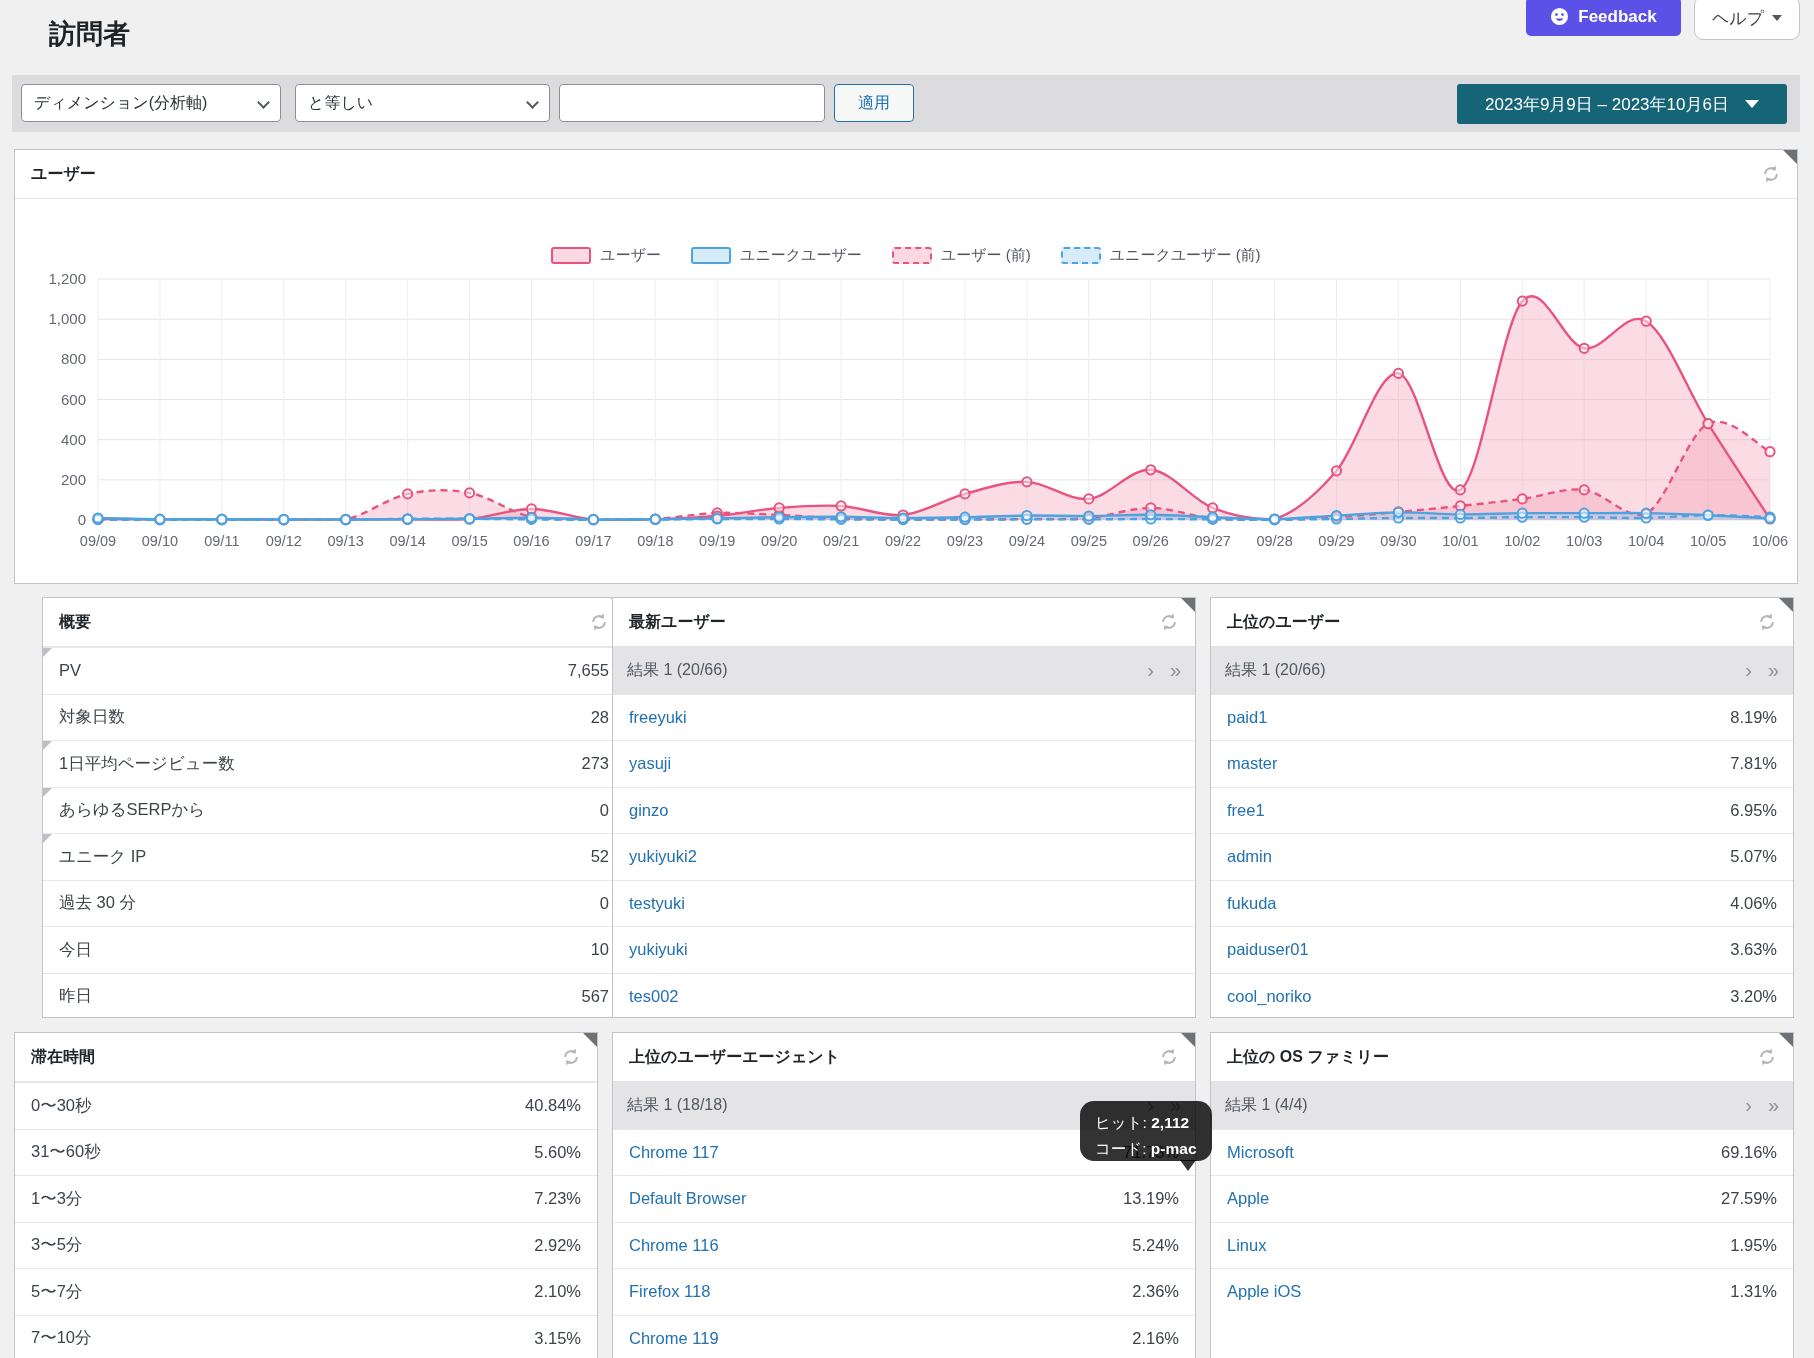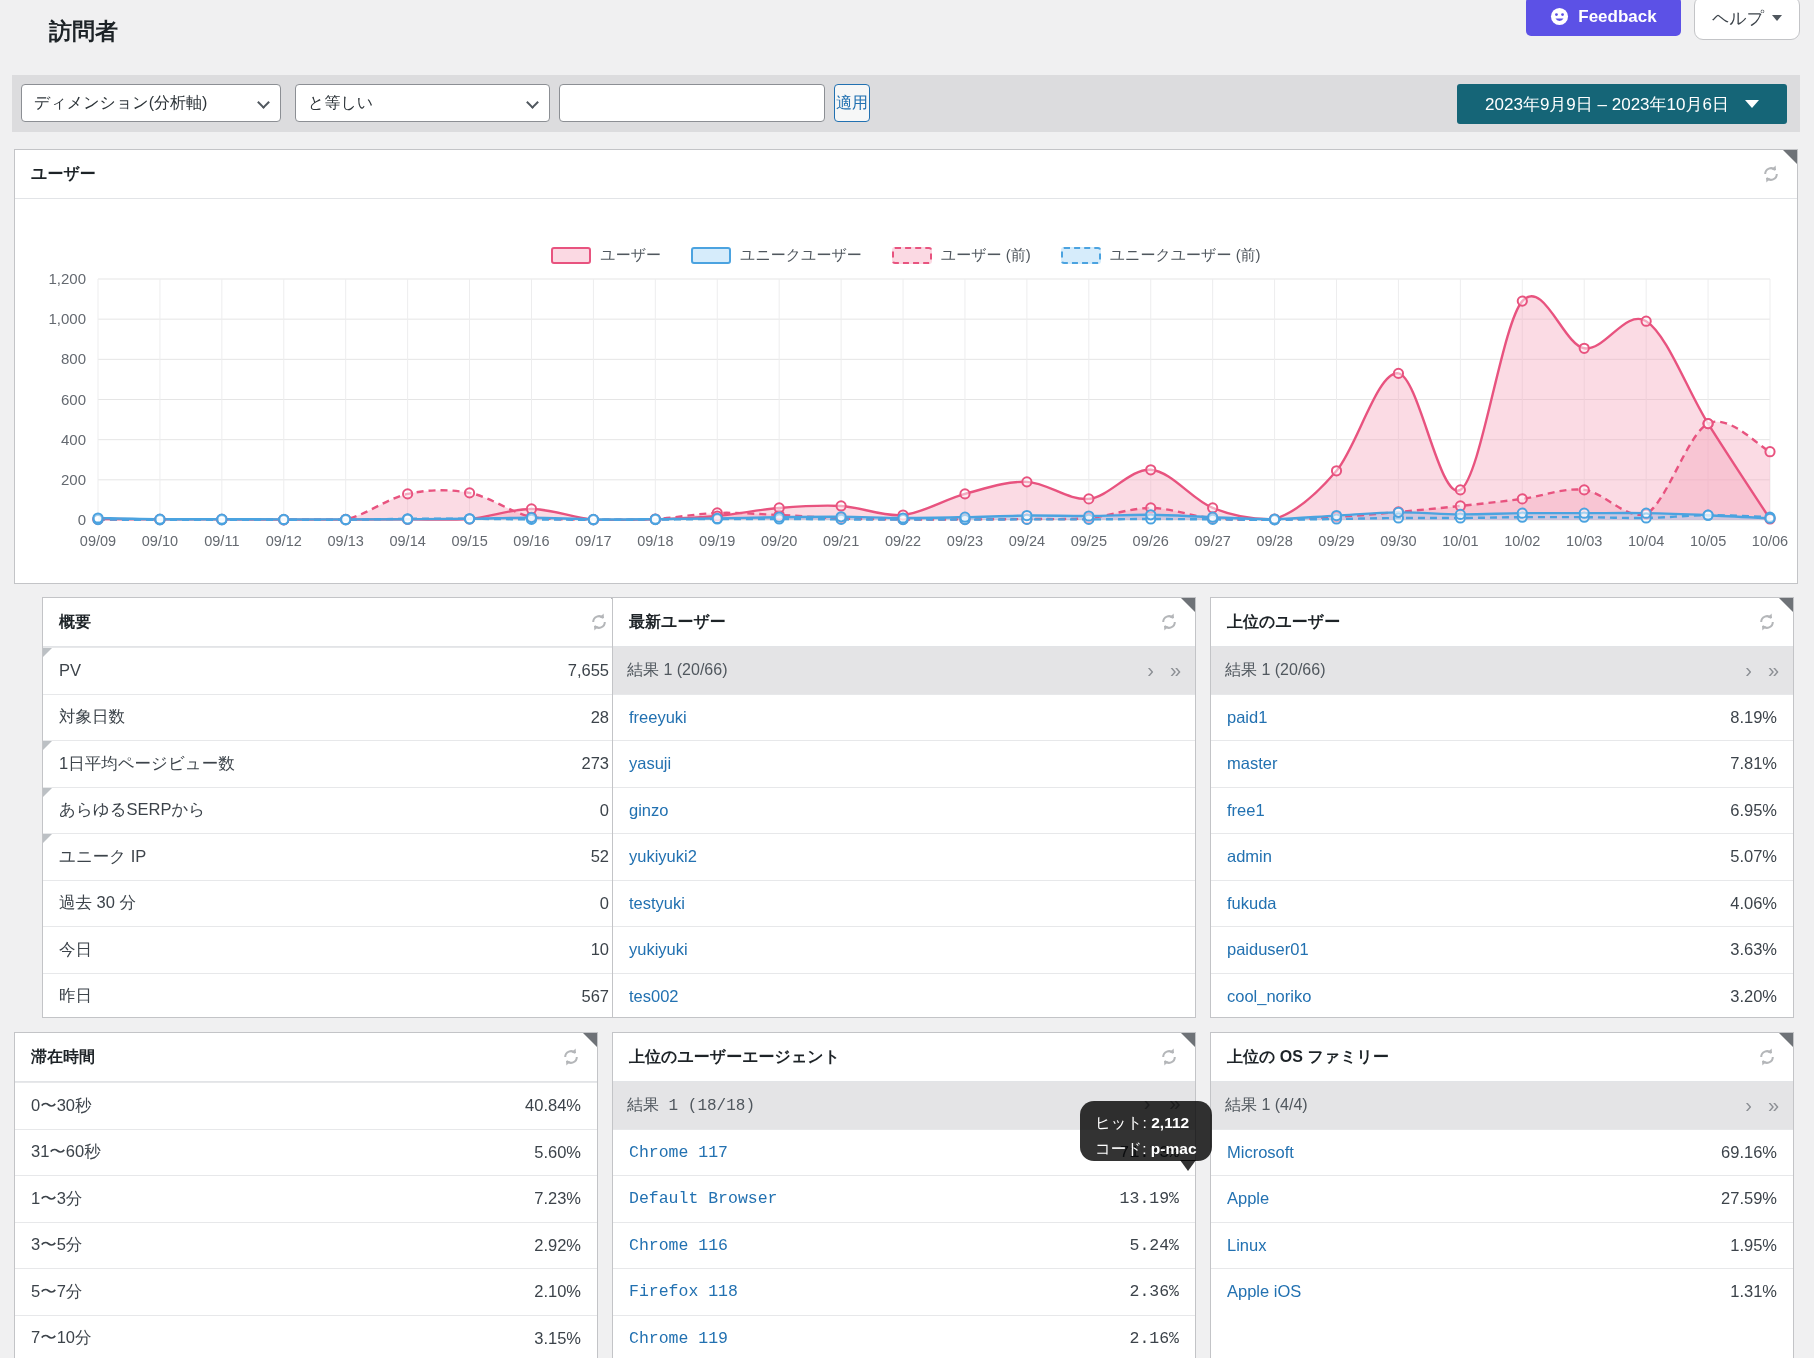--- a/index.html
+++ b/index.html
@@ -2,21 +2,21 @@
 <html><head>
 <meta charset="utf-8">
 <style>
   * { margin:0; padding:0; box-sizing:border-box; }
   html,body { width:1814px; height:1358px; }
   body {
     position:relative; overflow:hidden;
     background:#f0f0f1; color:#3c434a;
     font-family:"Liberation Sans","DejaVu Sans",sans-serif;
   }
-  .page-title { position:absolute; left:14px; top:16px; font-size:23px; font-weight:600; color:#1d2327;padding-left:35px; }
+  .page-title { position:absolute; left:14px; top:16px; font-size:27px; font-weight:600; color:#1d2327;padding-left:35px; }
 
   
   .feedback-btn {
     position:absolute; left:1526px; top:-3px; width:155px; height:39px;
     background:#5c51e6; color:#fff; border:none; border-radius:5px;
     font-size:17px; font-weight:700; display:flex; align-items:center; justify-content:center; gap:9px;
     cursor:pointer;
   }
   .help-btn {
     position:absolute; left:1694px; top:-4px; width:106px; height:44px;
@@ -30,21 +30,21 @@
   .filter-bar { position:absolute; left:12px; top:75px; width:1788px; height:57px; background:#dcdcde; }
   .fake-select {
     position:absolute; top:9px; height:38px; background:#fff; border:1px solid #8c8f94; border-radius:4px;
     font-size:16px; color:#2c3338; display:flex; align-items:center; padding:0 46px 0 12px; cursor:pointer;
   }
   .fake-select .chev { position:absolute; right:12px; top:13px; width:9px; height:9px; border-right:2px solid #50575e; border-bottom:2px solid #50575e; transform:rotate(45deg); }
   .sel-dimension { left:9px;  width:260px; }
   .sel-operator  { left:283px; width:255px; }
   .filter-input  { position:absolute; left:547px; top:9px; width:266px; height:38px; border:1px solid #8c8f94; border-radius:4px; background:#fff; font-size:16px; padding:0 10px; }
   .apply-btn {
-    position:absolute; left:822px; top:9px; width:36px; height:38px; background:#f6f7f7;
+    position:absolute; left:822px; top:9px; width:80px; height:38px; background:#f6f7f7;
     border:1px solid #2271b1; border-radius:4px; color:#2271b1; font-size:16px; cursor:pointer;
   }
   .date-range-btn {
     position:absolute; right:13px; top:9px; width:330px; height:40px; background:#156577; border:none; border-radius:3px;
     color:#fff; font-size:17px; display:flex; align-items:center; justify-content:center; gap:16px; cursor:pointer;
   }
   .date-range-btn .caret { border-top-color:#fff; border-left-width:7px; border-right-width:7px; border-top-width:8px; }
 
   
   .panel { position:absolute; background:#fff; border:1px solid #c3c4c7; }
@@ -69,21 +69,21 @@
   .row-flag { position:absolute; left:0; top:0; width:0; height:0; border-top:9px solid #bcc0c4; border-right:9px solid transparent; }
   .pager-row { height:46.5px; background:#e4e4e6; display:flex; align-items:center; justify-content:space-between; padding:0 14px; font-size:16px; color:#50575e; }
   .pager-arrows { display:flex; gap:16px; align-items:center; color:#8c8f94; font-size:20px; }
   .pager-arrows span { cursor:pointer; line-height:1; }
 
   
   .p-overview    { left:14px;   top:597px;  width:584px; height:421px;margin-left:28px; }
   .p-latest      { left:612px;  top:597px;  width:584px; height:421px; }
   .p-topusers    { left:1210px; top:597px;  width:584px; height:421px; }
   .p-duration    { left:14px;   top:1032px; width:584px; height:326px; border-bottom:none; }
-  .p-useragents  { left:612px;  top:1032px; width:584px; height:326px; border-bottom:none;font-family:Liberation Mono, monospace; }
+  .p-useragents  { left:612px;  top:1032px; width:584px; height:326px; border-bottom:none; }
   .p-osfamilies  { left:1210px; top:1032px; width:584px; height:326px; border-bottom:none; }
 
   
   .hover-tooltip {
     position:absolute; left:1080px; top:1101px; z-index:50;
     background:rgba(0,0,0,0.8); color:#fff; border-radius:14px; padding:9px 15px 0;
     font-size:15.5px; line-height:1.65; white-space:nowrap;
   }
   .hover-tooltip b { font-weight:700; }
   .hover-tooltip:after { content:""; position:absolute; bottom:-10px; right:16px; border-left:8px solid transparent; border-right:8px solid transparent; border-top:11px solid rgba(0,0,0,0.8); }

